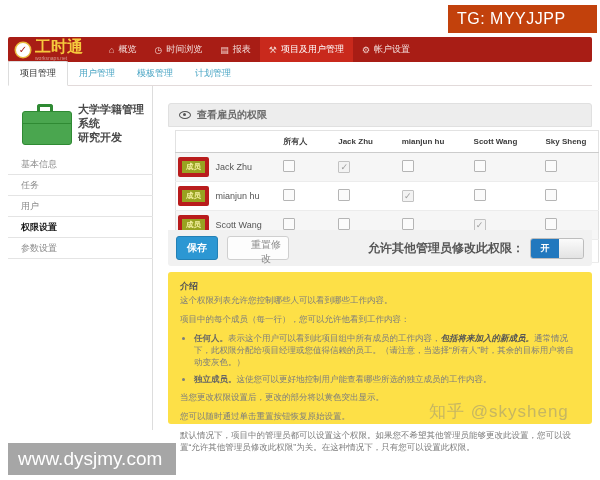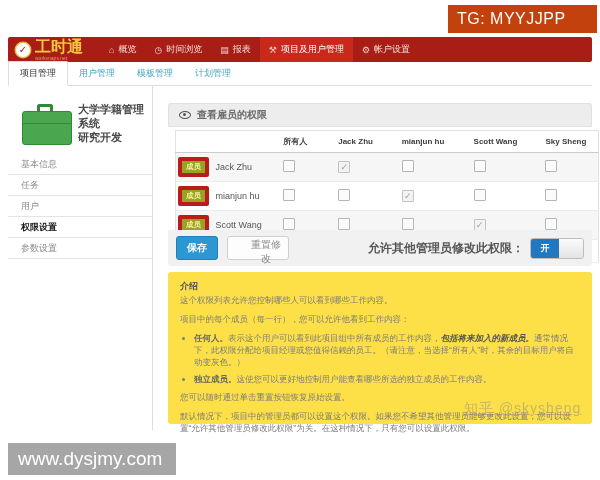--- a/index.html
+++ b/index.html
@@ -69,21 +69,21 @@
   .intro{position:absolute;left:8px;top:186px;width:424px;height:152px;background:#fde047;border-radius:3px;box-sizing:border-box;padding:8px 12px;font-size:8.5px;color:#7d7d7d;line-height:12px;}
   .intro h4{margin:0 0 2px 0;font-size:9px;color:#555;}
   .intro p{margin:0 0 7px 0;}
   .intro ul{margin:0 0 6px 0;padding-left:14px;}
   .intro li{margin-bottom:5px;}
   .lead{font-weight:bold;color:#666;}
   .em-strong{font-weight:bold;font-style:italic;color:#555;}
 
   
   .site-badge{left:8px;top:443px;width:168px;height:32px;background:#a6a6a6;color:#fff;font-size:19px;display:flex;align-items:center;padding-left:10px;box-sizing:border-box;}
-  .zhihu-mark{left:464px;top:400px;font-size:14px;color:rgba(130,130,130,0.45);letter-spacing:1px;text-decoration:underline;}
+  .zhihu-mark{left:429px;top:400px;font-size:17px;color:rgba(130,130,130,0.45);letter-spacing:1px;}
 </style>
 </head>
 <body>
 
 <div class="abs tg-badge">TG: MYYJJPP</div>
 
 <div class="abs navbar">
   <div class="logo">
     <span class="logo-circle">✓</span>
     <span class="logo-txt">
@@ -227,20 +227,21 @@
       <p>这个权限列表允许您控制哪些人可以看到哪些工作内容。</p>
       <p>项目中的每个成员（每一行），您可以允许他看到工作内容：</p>
       <ul>
         <li>
           <span class="lead">任何人。</span><span>表示这个用户可以看到此项目组中所有成员的工作内容，</span><span class="em-strong">包括将来加入的新成员。</span><span>通常情况下，此权限分配给项目经理或您值得信赖的员工。（请注意，当选择“所有人”时，其余的目标用户将自动变灰色。）</span>
         </li>
         <li>
           <span class="lead">独立成员。</span><span>这使您可以更好地控制用户能查看哪些所选的独立成员的工作内容。</span>
         </li>
       </ul>
+      <p>当您更改权限设置后，更改的部分将以黄色突出显示。</p>
       <p>您可以随时通过单击重置按钮恢复原始设置。</p>
       <p>默认情况下，项目中的管理员都可以设置这个权限。如果您不希望其他管理员能够更改此设置，您可以设置“允许其他管理员修改此权限”为关。在这种情况下，只有您可以设置此权限。</p>
     </div>
   </div>
 </div>
 
 <div class="abs zhihu-mark">知乎 @skysheng</div>
 <div class="abs site-badge">www.dysjmy.com</div>
 
 </body></html>

